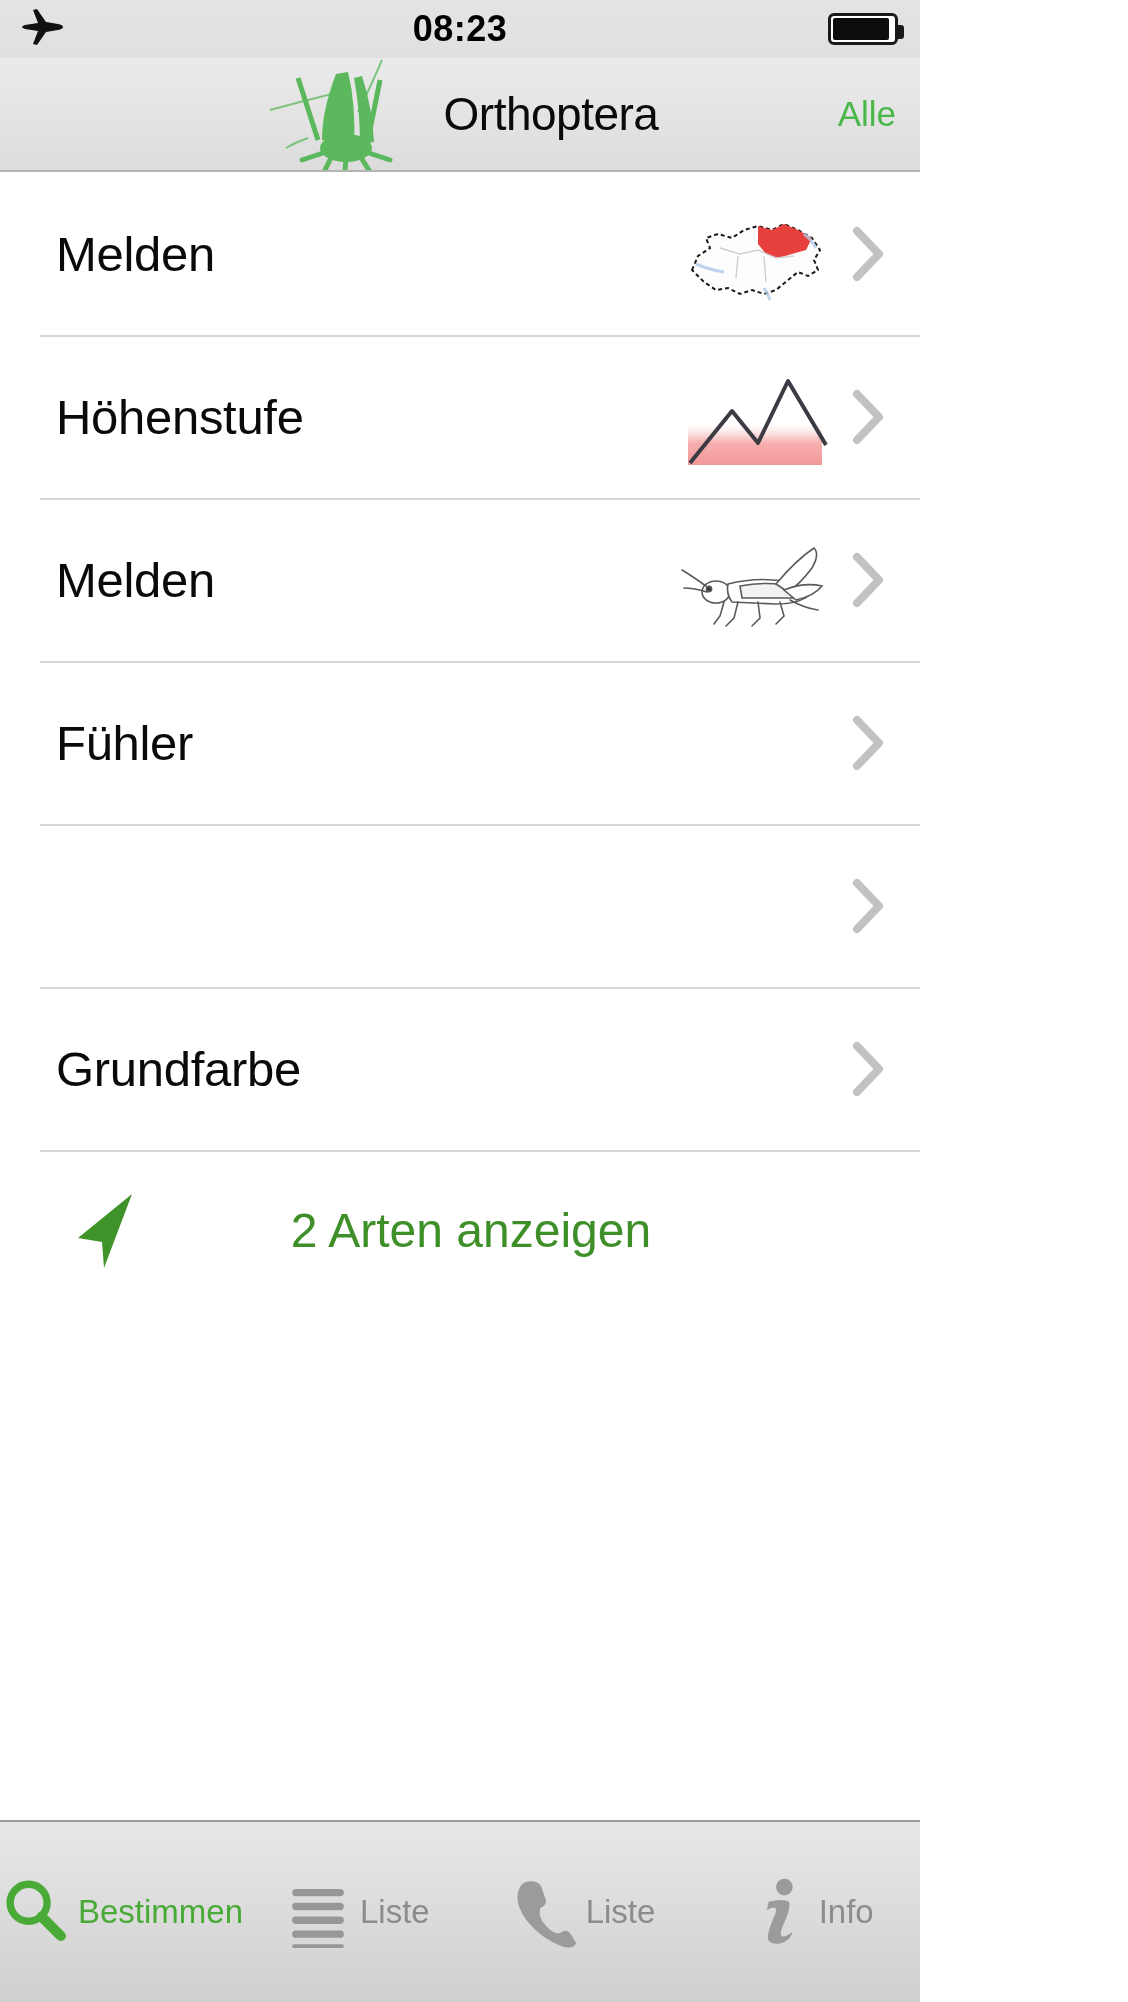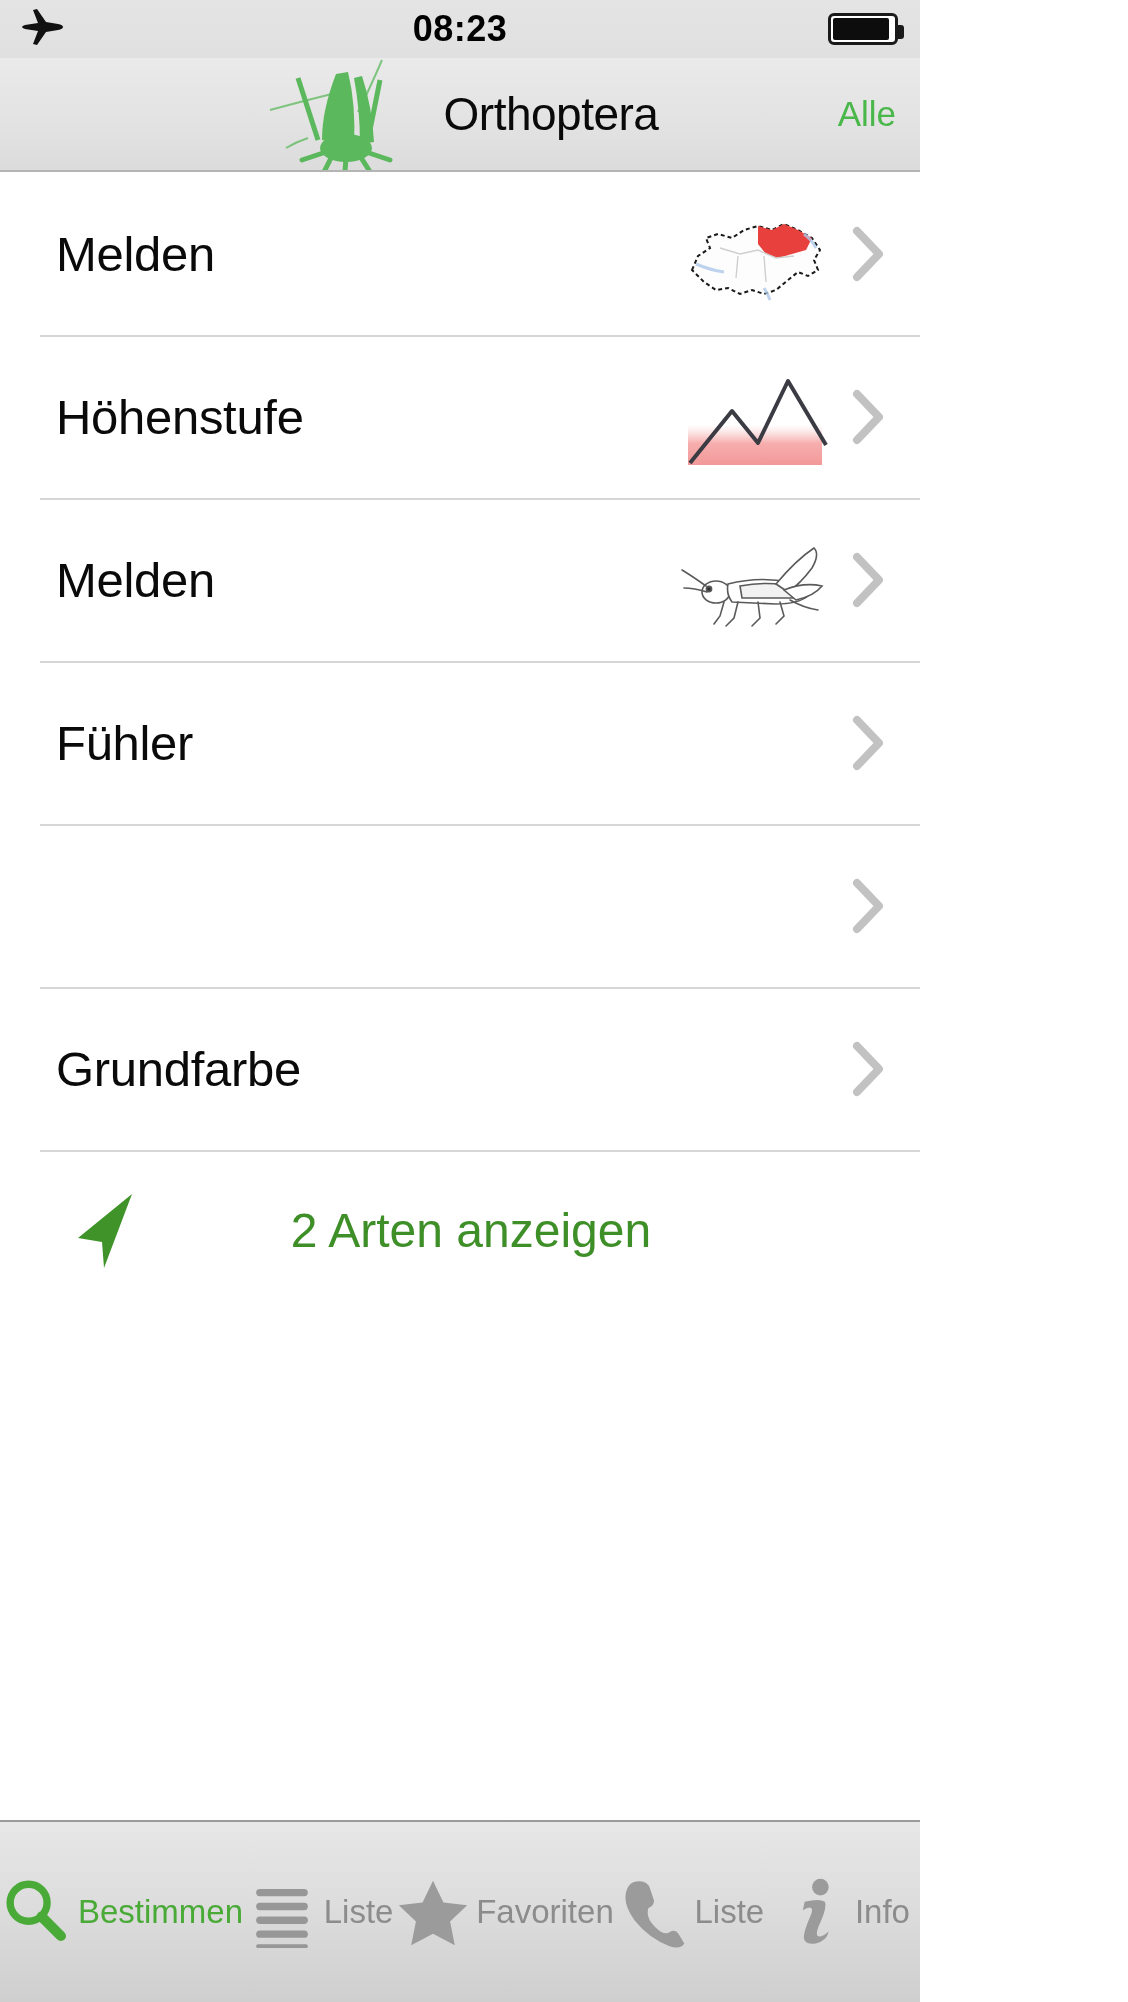--- a/index.html
+++ b/index.html
@@ -264,28 +264,20 @@
             <rect x="11" y="29" width="56" height="8" rx="4"></rect>
             <rect x="11" y="44" width="56" height="8" rx="4"></rect>
             <rect x="11" y="59" width="56" height="8" rx="4"></rect>
             <rect x="11" y="74" width="56" height="4" rx="2"></rect>
           </g>
         </svg>
       </span>
       <span class="tab-label">Liste</span>
     </div>
 
-    <div class="tab">
-      <span class="tab-icon">
-        <svg viewBox="0 0 78 78" width="74" height="74">
-          <path d="M39 6 L50 29 L75 32 L57 49 L62 74 L39 62 L16 74 L21 49 L3 32 L28 29 Z" fill="#9b9b9b"></path>
-        </svg>
-      </span>
-      <span class="tab-label">Favoriten</span>
-    </div>
 
     <div class="tab">
       <span class="tab-icon">
         <svg viewBox="0 0 78 78" width="72" height="72">
           <path d="M22 6 Q34 4 37 14 L41 26 Q42 32 35 35 Q32 45 42 55 Q52 65 58 61 Q64 57 68 63 L74 73 Q70 80 58 76 Q36 68 20 48 Q6 28 12 14 Q15 7 22 6 Z" fill="#9b9b9b"></path>
         </svg>
       </span>
       <span class="tab-label">Liste</span>
     </div>
 

